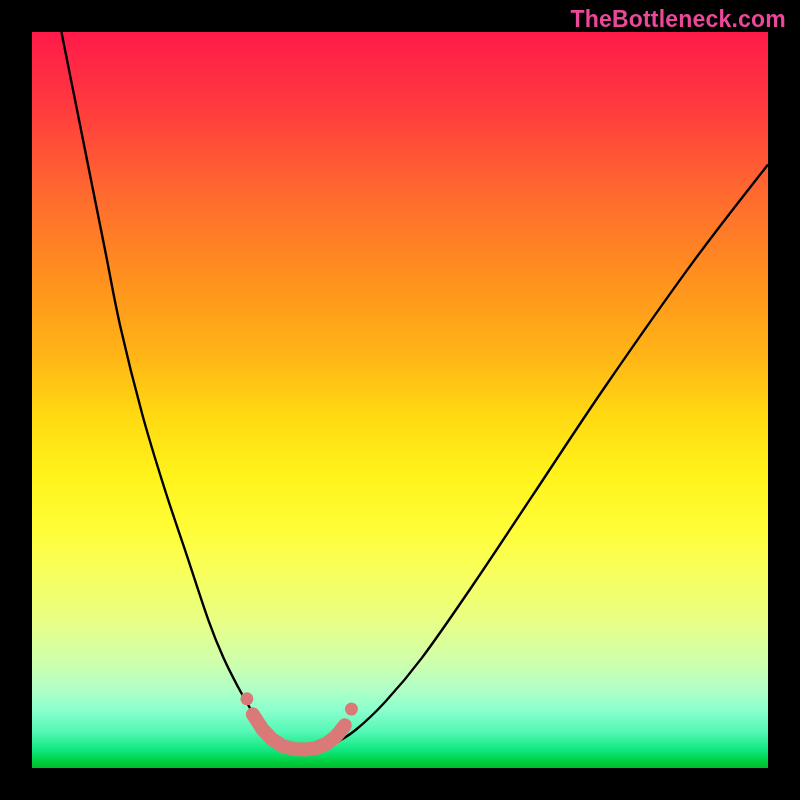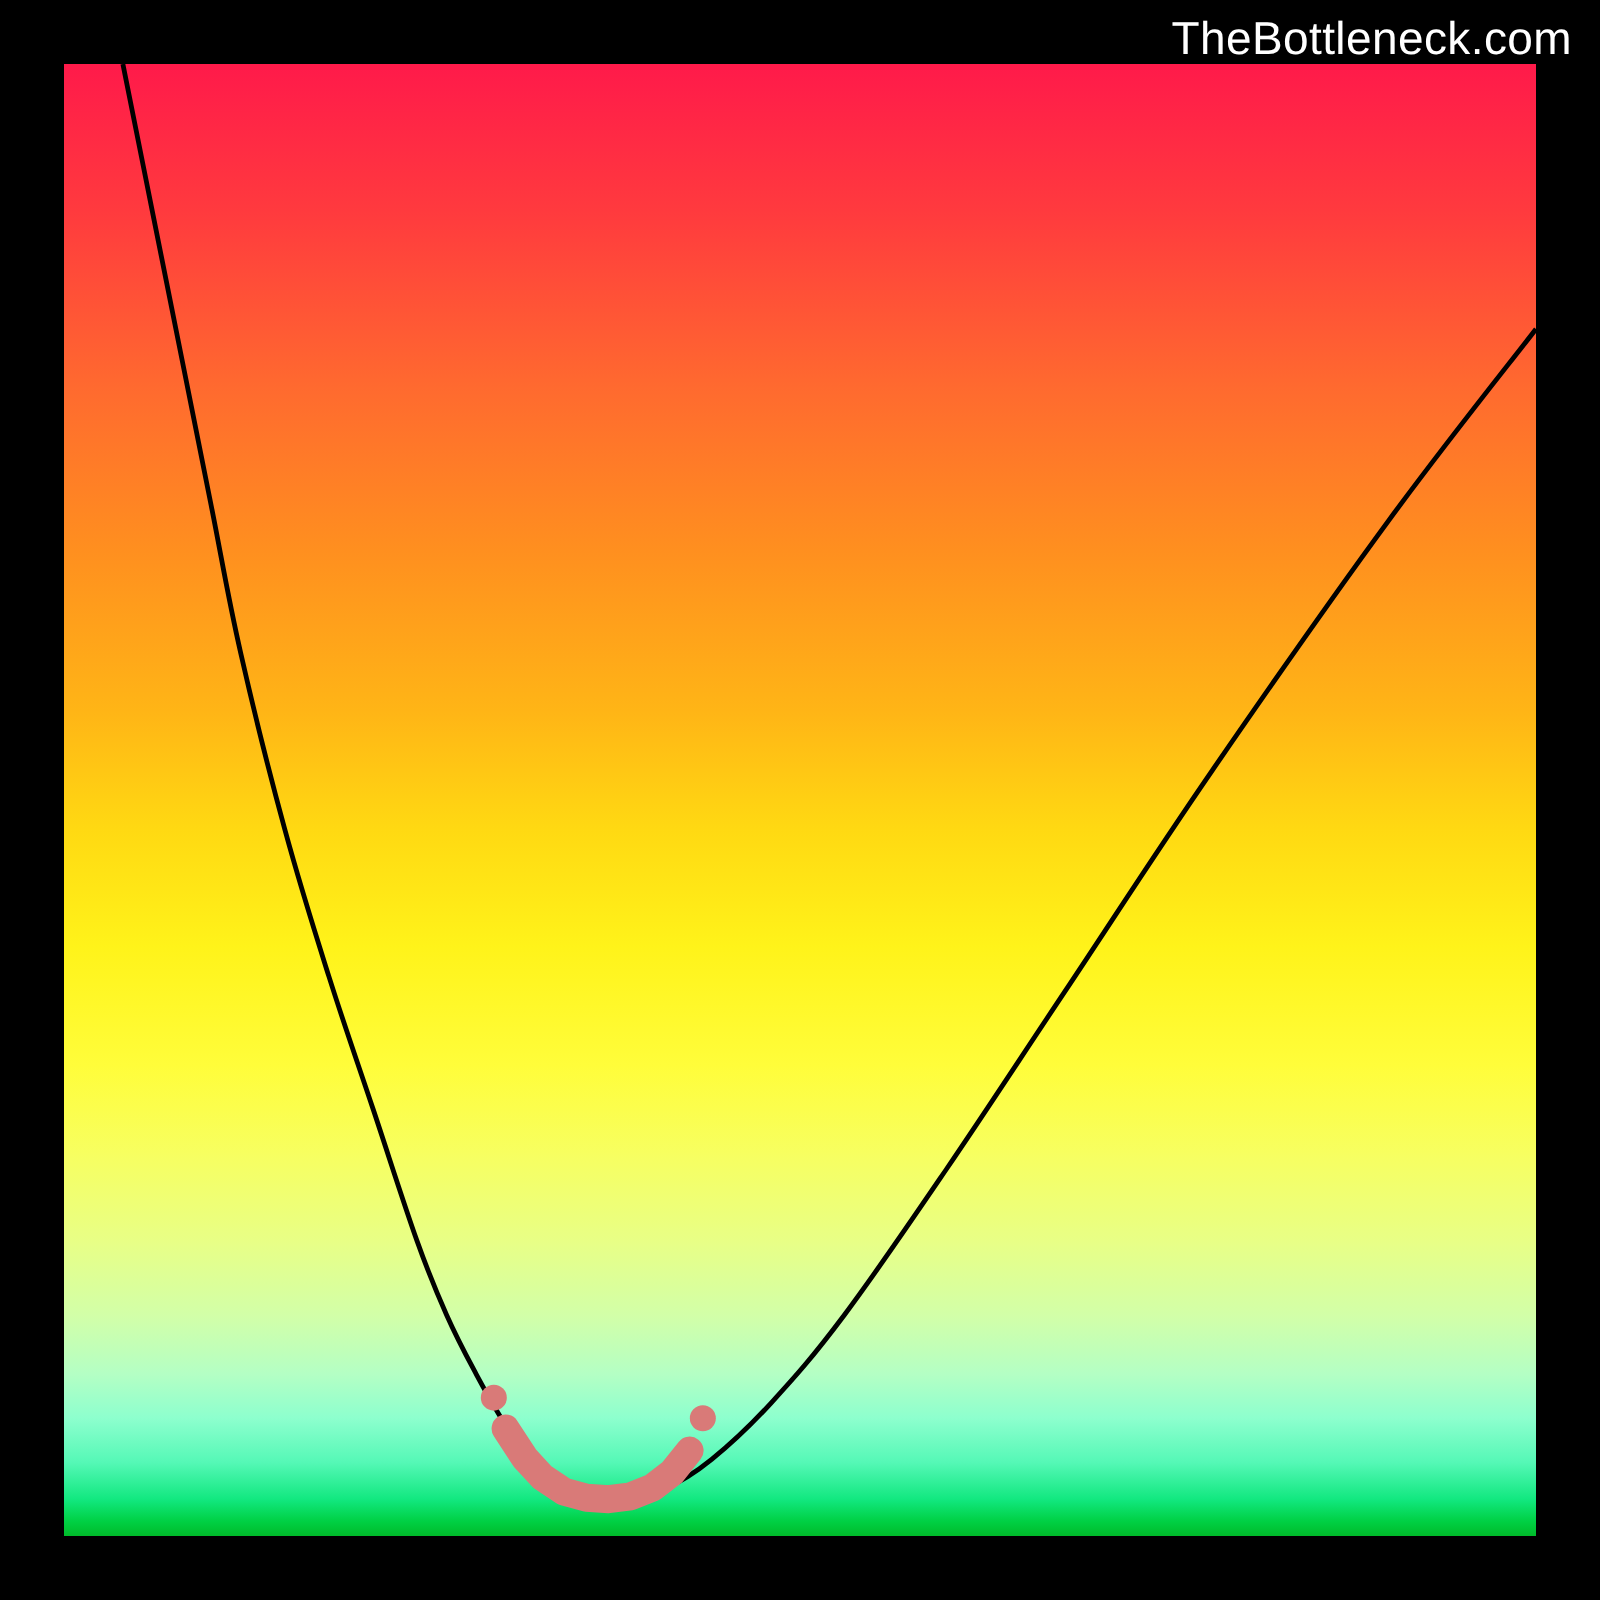--- a/index.html
+++ b/index.html
@@ -58,24 +58,24 @@
     position: absolute;
     left: 0;
     top: 0;
     width: 100%;
     height: 100%;
   }
   .watermark {
     position: absolute;
     top: 6px;
     right: 14px;
-    color: #ffffff;
+    color: #ec4899;
     font-size: 23px;
     letter-spacing: 0.2px;
-    font-weight: 400;
+    font-weight: 700;
     margin-left: 14px;
   }
 </style>
 </head>
 <body>
 
 <div class="frame">
 
   <div class="plot-area">
     <div class="gradient-bg"></div>

